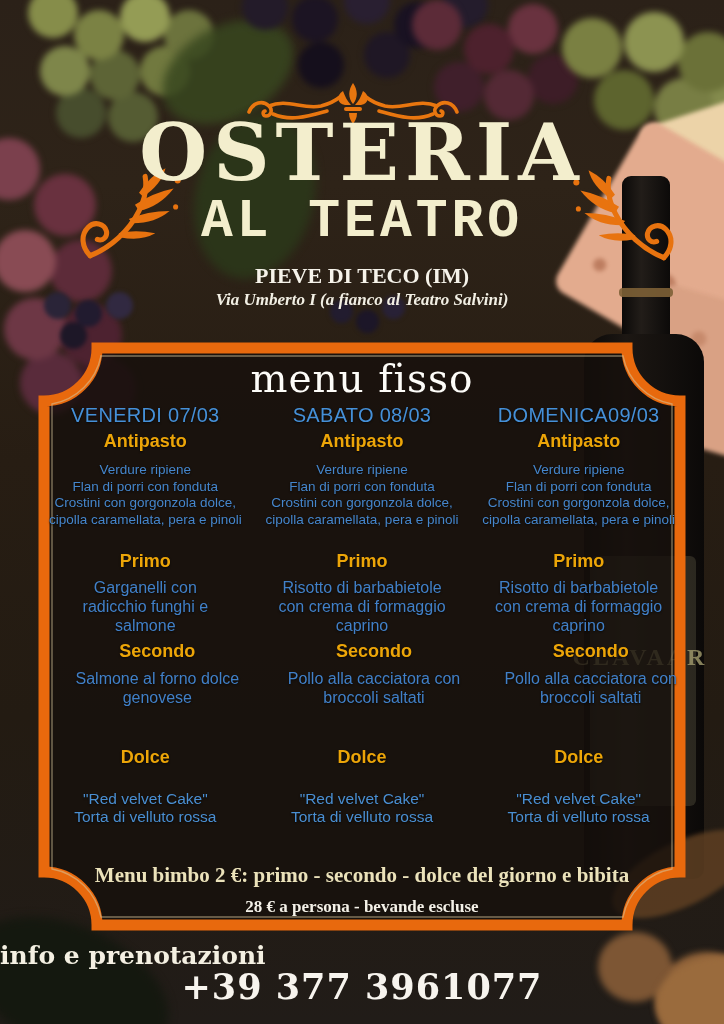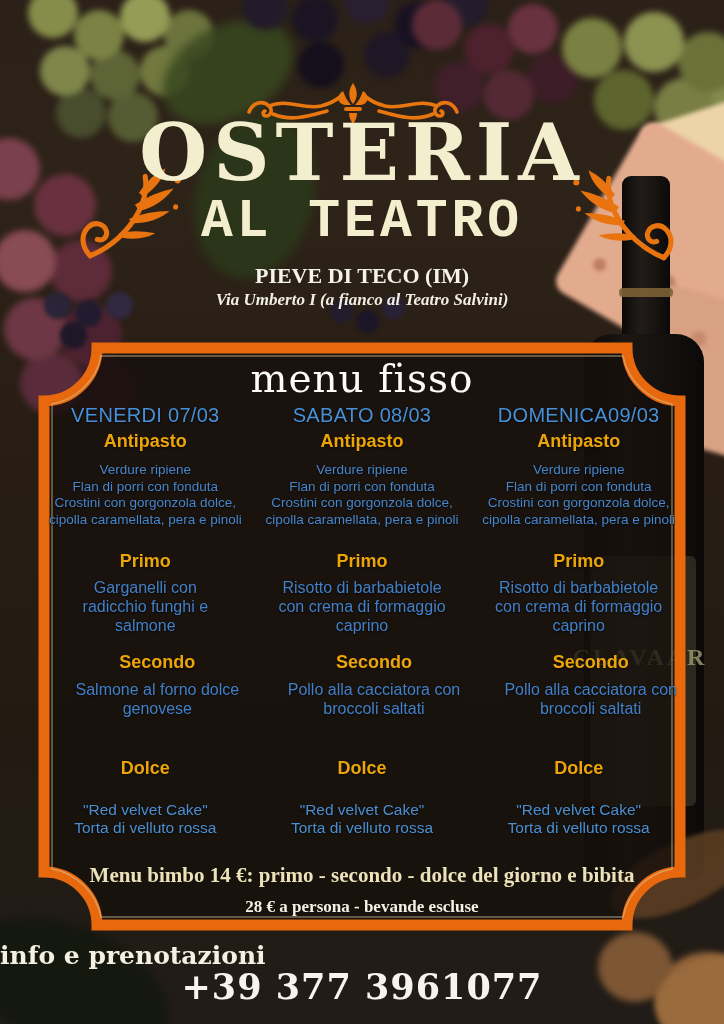--- a/index.html
+++ b/index.html
@@ -82,21 +82,21 @@
     font-family:"DejaVu Serif","Liberation Serif",serif;font-weight:normal;
     font-size:39px;letter-spacing:1px;color:#fdfcf8;}
   .cols{left:40px;top:404px;width:644px;display:grid;grid-template-columns:1fr 1fr 1fr;
     column-gap:6px;text-align:center;}
   .day{font-size:20px;color:#4590d8;letter-spacing:.3px;margin-bottom:4px;
     text-shadow:0 1px 2px rgba(0,0,0,.65);}
   .sec-title{font-size:18px;font-weight:bold;color:#eca508;text-shadow:0 1px 2px rgba(0,0,0,.65);}
   .sec-lines{white-space:pre;color:#4586cc;text-shadow:0 1px 2px rgba(0,0,0,.65);}
   .sec-antipasto .sec-lines{font-size:13.5px;line-height:16.5px;margin-top:10px;}
   .sec-primo{margin-top:23px;} .sec-primo .sec-lines{font-size:16px;line-height:19px;margin-top:6px;color:#4180c8;}
-  .sec-secondo{margin-top:17px;padding-left:24px;} .sec-secondo .sec-lines{font-size:16px;line-height:19px;margin-top:7px;color:#4180c8;}
+  .sec-secondo{margin-top:6px;padding-left:24px;} .sec-secondo .sec-lines{font-size:16px;line-height:19px;margin-top:7px;color:#4180c8;}
   .sec-dolce{margin-top:40px;} .sec-dolce .sec-lines{font-size:15.5px;line-height:18px;margin-top:22px;color:#4a8fd2;}
   .kids-menu{left:0;top:863px;width:724px;text-align:center;
     font-family:"Liberation Serif",serif;font-weight:bold;font-size:21px;color:#ebe2ba;}
   .price-note{left:0;top:897px;width:724px;text-align:center;
     font-family:"Liberation Serif",serif;font-weight:bold;
     font-size:17px;color:#f4f1e8;}
 
   
   .info-label{left:0;top:941px;width:724px;text-align:left;
     font-family:"DejaVu Serif","Liberation Serif",serif;font-weight:bold;
@@ -274,19 +274,19 @@
       </div>
       <div class="sec sec-dolce">
         <div class="sec-title">Dolce</div>
         <div class="sec-lines">"Red velvet Cake"
 Torta di velluto rossa</div>
       </div>
     </div>
 
   </div>
 
-  <div class="abs kids-menu">Menu bimbo 14 €: primo - secondo - dolce del giorno e bibita</div>
+  <div class="abs kids-menu">Menu bimbo 2 €: primo - secondo - dolce del giorno e bibita</div>
   <div class="abs price-note">28 € a persona - bevande escluse</div>
 
   <div class="abs info-label">info e prenotazioni</div>
   <div class="abs phone">+39 377 3961077</div>
 
 </div>
 
 </body></html>

